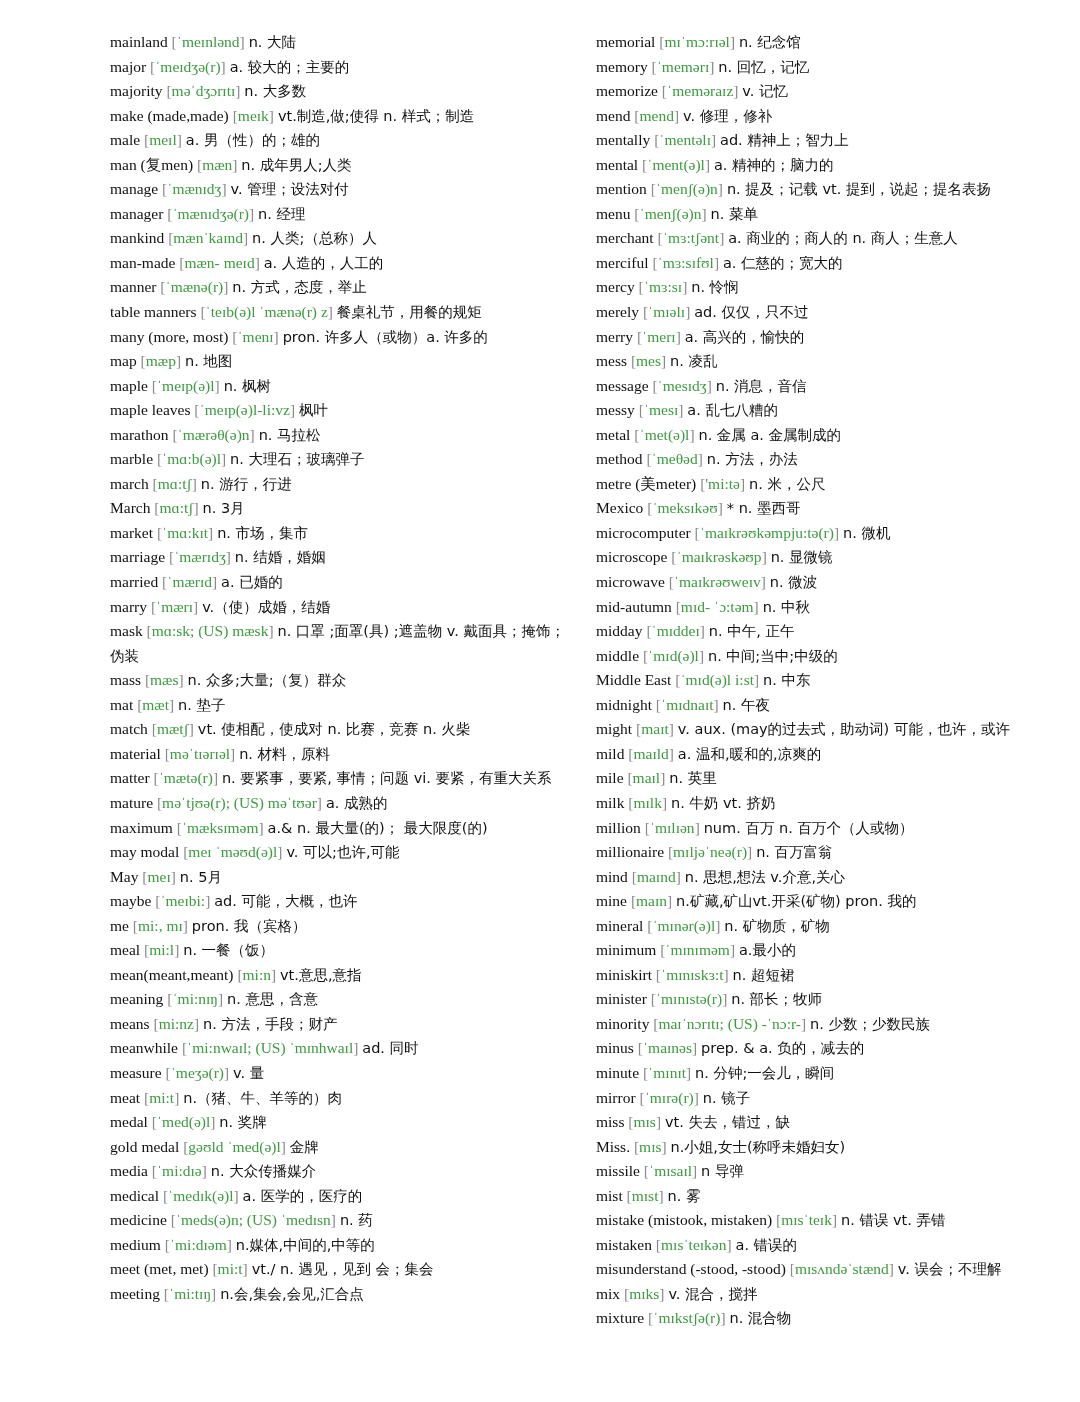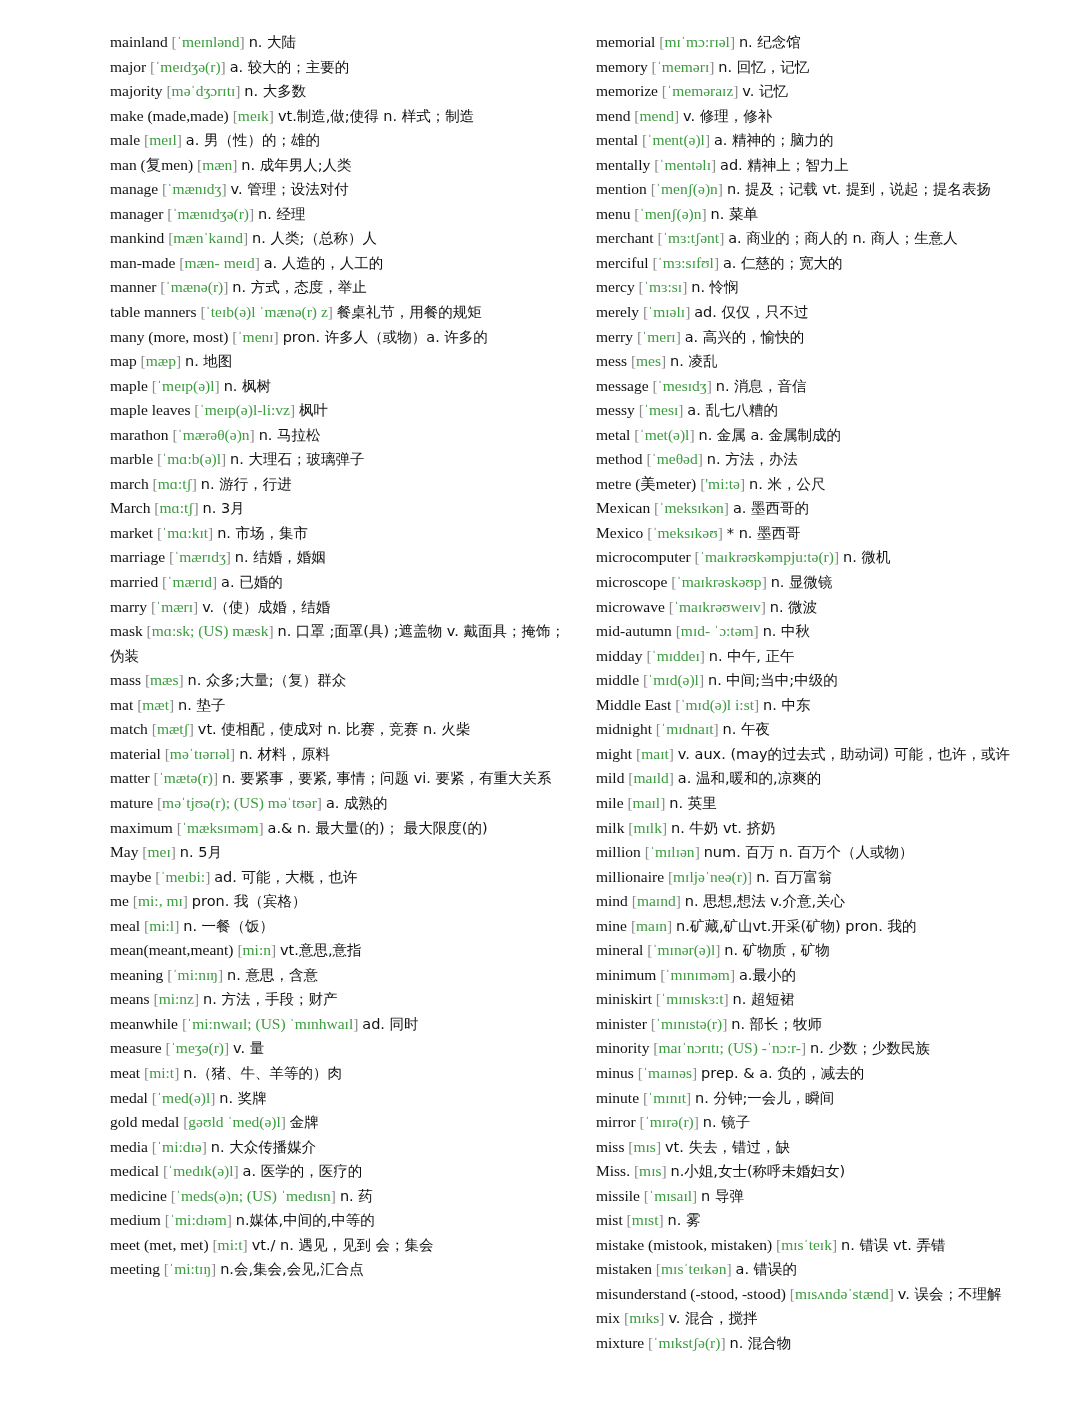--- a/index.html
+++ b/index.html
@@ -53,20 +53,21 @@
       <div class="entry"><span class="hw">married</span> <span class="br">[</span><span class="ph">ˈmærɪd</span><span class="br">]</span> <span class="def">a.  已婚的</span></div>
       <div class="entry"><span class="hw">marry</span> <span class="br">[</span><span class="ph">ˈmærɪ</span><span class="br">]</span> <span class="def">v.（使）成婚，结婚</span></div>
       <div class="entry"><span class="hw">mask</span> <span class="br">[</span><span class="ph">mɑ:sk; (US) mæsk</span><span class="br">]</span> <span class="def">n.  口罩 ;面罩(具) ;遮盖物  v.  戴面具；掩饰；伪装</span></div>
       <div class="entry"><span class="hw">mass</span> <span class="br">[</span><span class="ph">mæs</span><span class="br">]</span> <span class="def">n.  众多;大量;（复）群众</span></div>
       <div class="entry"><span class="hw">mat</span> <span class="br">[</span><span class="ph">mæt</span><span class="br">]</span> <span class="def">n.  垫子</span></div>
       <div class="entry"><span class="hw">match</span> <span class="br">[</span><span class="ph">mætʃ</span><span class="br">]</span> <span class="def">vt.  使相配，使成对  n.  比赛，竞赛  n.  火柴</span></div>
       <div class="entry"><span class="hw">material</span> <span class="br">[</span><span class="ph">məˈtɪərɪəl</span><span class="br">]</span> <span class="def">n.  材料，原料</span></div>
       <div class="entry"><span class="hw">matter</span> <span class="br">[</span><span class="ph">ˈmætə(r)</span><span class="br">]</span> <span class="def">n.  要紧事，要紧, 事情；问题  vi.  要紧，有重大关系</span></div>
       <div class="entry"><span class="hw">mature</span> <span class="br">[</span><span class="ph">məˈtjʊə(r); (US) məˈtʊər</span><span class="br">]</span> <span class="def">a.  成熟的</span></div>
       <div class="entry"><span class="hw">maximum</span> <span class="br">[</span><span class="ph">ˈmæksɪməm</span><span class="br">]</span> <span class="def">a.&amp; n.  最大量(的)；  最大限度(的)</span></div>
+      <div class="entry"><span class="hw">may modal</span> <span class="br">[</span><span class="ph">meɪ ˈməʊd(ə)l</span><span class="br">]</span> <span class="def">v.  可以;也许,可能</span></div>
       <div class="entry"><span class="hw">May</span> <span class="br">[</span><span class="ph">meɪ</span><span class="br">]</span> <span class="def">n. 5月</span></div>
       <div class="entry"><span class="hw">maybe</span> <span class="br">[</span><span class="ph">ˈmeɪbi:</span><span class="br">]</span> <span class="def">ad.  可能，大概，也许</span></div>
       <div class="entry"><span class="hw">me</span> <span class="br">[</span><span class="ph">mi:, mɪ</span><span class="br">]</span> <span class="def">pron.  我（宾格）</span></div>
       <div class="entry"><span class="hw">meal</span> <span class="br">[</span><span class="ph">mi:l</span><span class="br">]</span> <span class="def">n.  一餐（饭）</span></div>
       <div class="entry"><span class="hw">mean(meant,meant)</span> <span class="br">[</span><span class="ph">mi:n</span><span class="br">]</span> <span class="def">vt.意思,意指</span></div>
       <div class="entry"><span class="hw">meaning</span> <span class="br">[</span><span class="ph">ˈmi:nɪŋ</span><span class="br">]</span> <span class="def">n.  意思，含意</span></div>
       <div class="entry"><span class="hw">means</span> <span class="br">[</span><span class="ph">mi:nz</span><span class="br">]</span> <span class="def">n.  方法，手段；财产</span></div>
       <div class="entry"><span class="hw">meanwhile</span> <span class="br">[</span><span class="ph">ˈmi:nwaɪl; (US) ˈmɪnhwaɪl</span><span class="br">]</span> <span class="def">ad.  同时</span></div>
       <div class="entry"><span class="hw">measure</span> <span class="br">[</span><span class="ph">ˈmeʒə(r)</span><span class="br">]</span> <span class="def">v.  量</span></div>
       <div class="entry"><span class="hw">meat</span> <span class="br">[</span><span class="ph">mi:t</span><span class="br">]</span> <span class="def">n.（猪、牛、羊等的）肉</span></div>
@@ -77,36 +78,35 @@
       <div class="entry"><span class="hw">medicine</span> <span class="br">[</span><span class="ph">ˈmeds(ə)n; (US) ˈmedɪsn</span><span class="br">]</span> <span class="def">n.  药</span></div>
       <div class="entry"><span class="hw">medium</span> <span class="br">[</span><span class="ph">ˈmi:dɪəm</span><span class="br">]</span> <span class="def">n.媒体,中间的,中等的</span></div>
       <div class="entry"><span class="hw">meet (met, met)</span> <span class="br">[</span><span class="ph">mi:t</span><span class="br">]</span> <span class="def">vt./ n.  遇见，见到  会；集会</span></div>
       <div class="entry"><span class="hw">meeting</span> <span class="br">[</span><span class="ph">ˈmi:tɪŋ</span><span class="br">]</span> <span class="def">n.会,集会,会见,汇合点</span></div>
     </div>
   <div class="col col-right" id="col1">
       <div class="entry"><span class="hw">memorial</span> <span class="br">[</span><span class="ph">mɪˈmɔ:rɪəl</span><span class="br">]</span> <span class="def">n.  纪念馆</span></div>
       <div class="entry"><span class="hw">memory</span> <span class="br">[</span><span class="ph">ˈmemərɪ</span><span class="br">]</span> <span class="def">n.  回忆，记忆</span></div>
       <div class="entry"><span class="hw">memorize</span> <span class="br">[</span><span class="ph">ˈmeməraɪz</span><span class="br">]</span> <span class="def">v.  记忆</span></div>
       <div class="entry"><span class="hw">mend</span> <span class="br">[</span><span class="ph">mend</span><span class="br">]</span> <span class="def">v.  修理，修补</span></div>
+      <div class="entry"><span class="hw">mentally</span> <span class="br">[</span><span class="ph">ˈmentəlɪ</span><span class="br">]</span> <span class="def">ad.  精神上；智力上</span></div>
       <div class="entry"><span class="hw">mental</span> <span class="br">[</span><span class="ph">ˈment(ə)l</span><span class="br">]</span> <span class="def">a.  精神的；脑力的</span></div>
-      <div class="entry"><span class="hw">mentally</span> <span class="br">[</span><span class="ph">ˈmentəlɪ</span><span class="br">]</span> <span class="def">ad.  精神上；智力上</span></div>
       <div class="entry"><span class="hw">mention</span> <span class="br">[</span><span class="ph">ˈmenʃ(ə)n</span><span class="br">]</span> <span class="def">n.  提及；记载  vt.  提到，说起；提名表扬</span></div>
       <div class="entry"><span class="hw">menu</span> <span class="br">[</span><span class="ph">ˈmenʃ(ə)n</span><span class="br">]</span> <span class="def">n.  菜单</span></div>
       <div class="entry"><span class="hw">merchant</span> <span class="br">[</span><span class="ph">ˈmɜ:tʃənt</span><span class="br">]</span> <span class="def">a.  商业的；商人的  n.  商人；生意人</span></div>
       <div class="entry"><span class="hw">merciful</span> <span class="br">[</span><span class="ph">ˈmɜ:sɪfʊl</span><span class="br">]</span> <span class="def">a.  仁慈的；宽大的</span></div>
       <div class="entry"><span class="hw">mercy</span> <span class="br">[</span><span class="ph">ˈmɜ:sɪ</span><span class="br">]</span> <span class="def">n.  怜悯</span></div>
       <div class="entry"><span class="hw">merely</span> <span class="br">[</span><span class="ph">ˈmɪəlɪ</span><span class="br">]</span> <span class="def">ad.  仅仅，只不过</span></div>
       <div class="entry"><span class="hw">merry</span> <span class="br">[</span><span class="ph">ˈmerɪ</span><span class="br">]</span> <span class="def">a.  高兴的，愉快的</span></div>
       <div class="entry"><span class="hw">mess</span> <span class="br">[</span><span class="ph">mes</span><span class="br">]</span> <span class="def">n.  凌乱</span></div>
       <div class="entry"><span class="hw">message</span> <span class="br">[</span><span class="ph">ˈmesɪdʒ</span><span class="br">]</span> <span class="def">n.  消息，音信</span></div>
       <div class="entry"><span class="hw">messy</span> <span class="br">[</span><span class="ph">ˈmesɪ</span><span class="br">]</span> <span class="def">a.  乱七八糟的</span></div>
       <div class="entry"><span class="hw">metal</span> <span class="br">[</span><span class="ph">ˈmet(ə)l</span><span class="br">]</span> <span class="def">n.  金属  a.  金属制成的</span></div>
       <div class="entry"><span class="hw">method</span> <span class="br">[</span><span class="ph">ˈmeθəd</span><span class="br">]</span> <span class="def">n.  方法，办法</span></div>
       <div class="entry"><span class="hw">metre (美meter)</span> <span class="br">[</span><span class="ph">'mi:tə</span><span class="br">]</span> <span class="def">n.  米，公尺</span></div>
-      <div class="entry"><span class="hw">Mexican</span> <span class="br">[</span><span class="ph">ˈmeksɪkən</span><span class="br">]</span> <span class="def">a.  墨西哥的</span></div>
       <div class="entry"><span class="hw">Mexico</span> <span class="br">[</span><span class="ph">ˈmeksɪkəʊ</span><span class="br">]</span> <span class="def">* n.  墨西哥</span></div>
       <div class="entry"><span class="hw">microcomputer</span> <span class="br">[</span><span class="ph">ˈmaɪkrəʊkəmpju:tə(r)</span><span class="br">]</span> <span class="def">n.  微机</span></div>
       <div class="entry"><span class="hw">microscope</span> <span class="br">[</span><span class="ph">ˈmaɪkrəskəʊp</span><span class="br">]</span> <span class="def">n.  显微镜</span></div>
       <div class="entry"><span class="hw">microwave</span> <span class="br">[</span><span class="ph">ˈmaɪkrəʊweɪv</span><span class="br">]</span> <span class="def">n.  微波</span></div>
       <div class="entry"><span class="hw">mid-autumn</span> <span class="br">[</span><span class="ph">mɪd- ˈɔ:təm</span><span class="br">]</span> <span class="def">n.  中秋</span></div>
       <div class="entry"><span class="hw">midday</span> <span class="br">[</span><span class="ph">ˈmɪddeɪ</span><span class="br">]</span> <span class="def">n.  中午, 正午</span></div>
       <div class="entry"><span class="hw">middle</span> <span class="br">[</span><span class="ph">ˈmɪd(ə)l</span><span class="br">]</span> <span class="def">n.  中间;当中;中级的</span></div>
       <div class="entry"><span class="hw">Middle East</span> <span class="br">[</span><span class="ph">ˈmɪd(ə)l i:st</span><span class="br">]</span> <span class="def">n.  中东</span></div>
       <div class="entry"><span class="hw">midnight</span> <span class="br">[</span><span class="ph">ˈmɪdnaɪt</span><span class="br">]</span> <span class="def">n.  午夜</span></div>
       <div class="entry"><span class="hw">might</span> <span class="br">[</span><span class="ph">maɪt</span><span class="br">]</span> <span class="def">v. aux. (may的过去式，助动词)  可能，也许，或许</span></div>

